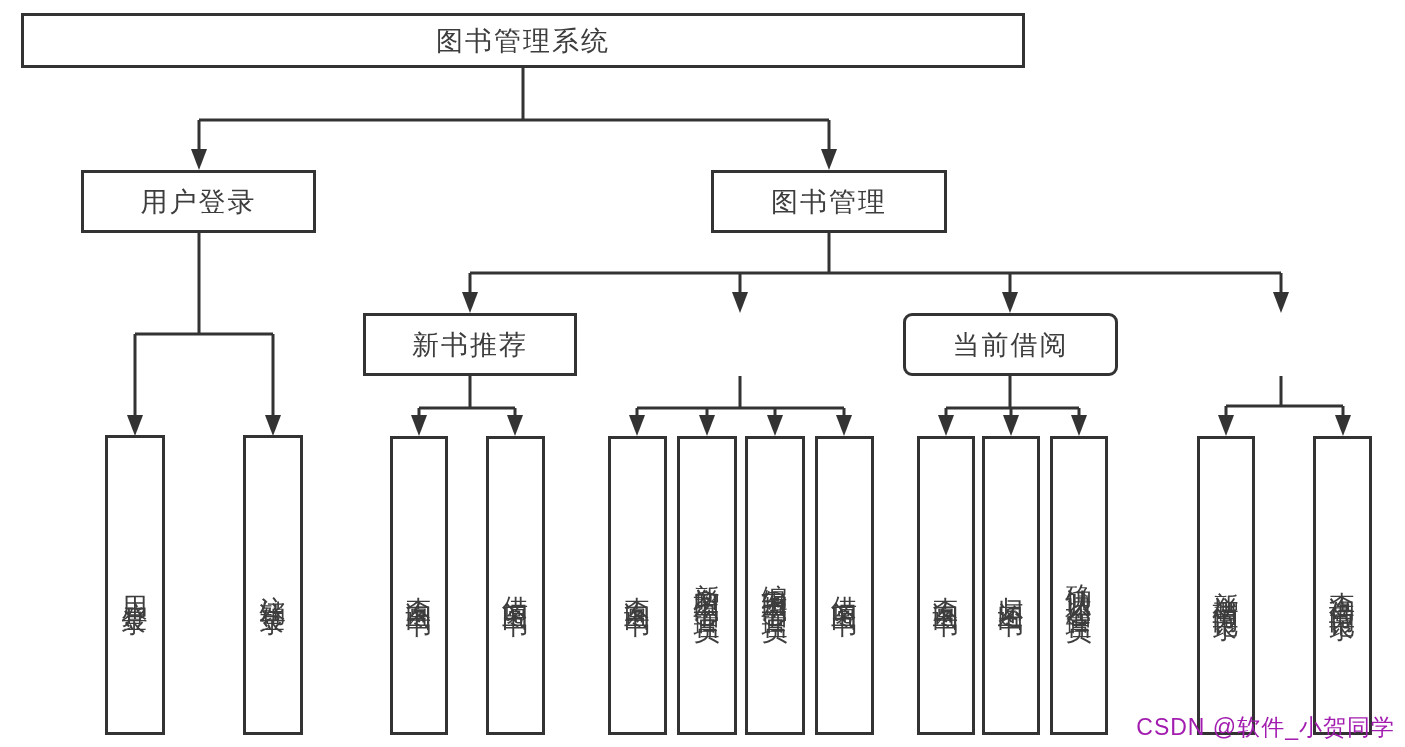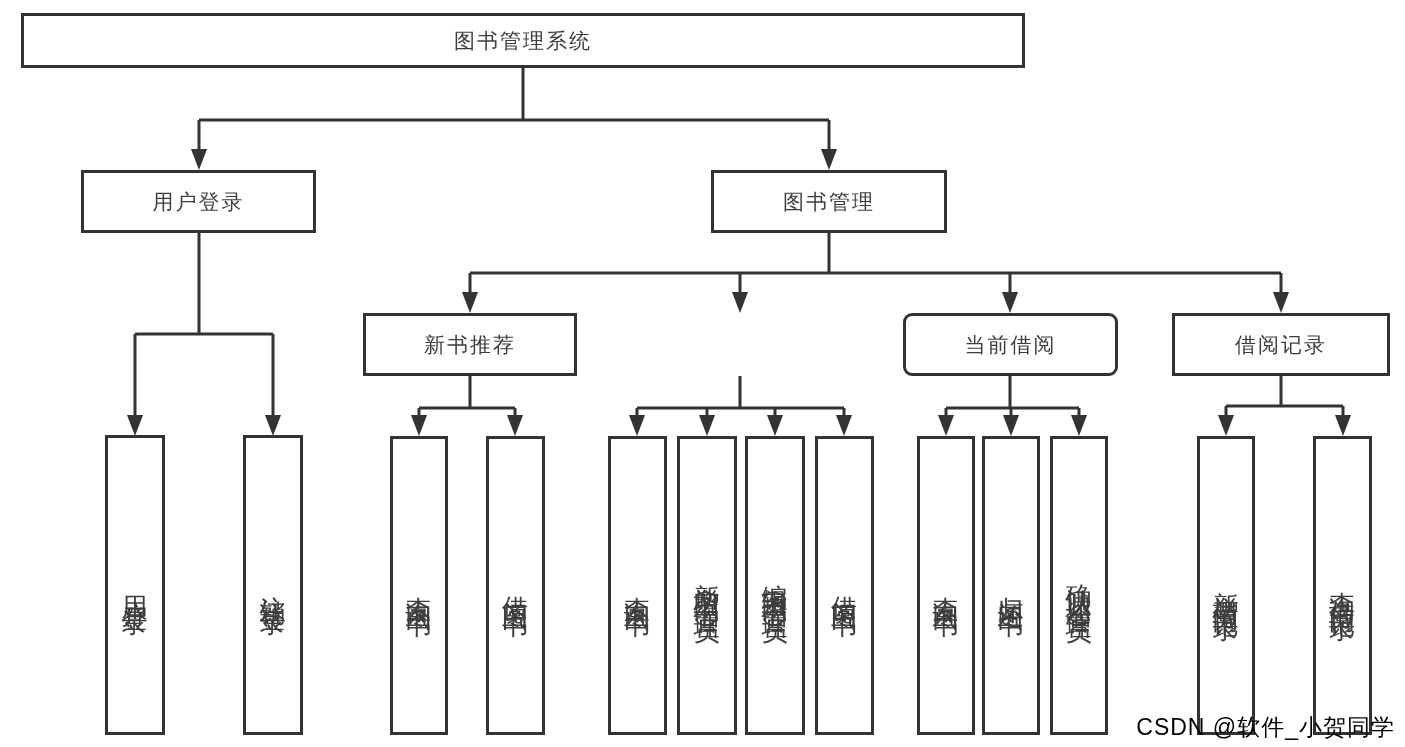--- a/index.html
+++ b/index.html
@@ -14,38 +14,38 @@
     position:absolute;
     background:#ffffff;
     border:3px solid #333333;
     box-sizing:border-box;
     display:flex;
     align-items:center;
     justify-content:center;
     color:#3d3d3d;
   }
   .box-h{
-    font-size:21px;
+    font-size:27px;
     letter-spacing:2px;
     white-space:nowrap;
   }
   .box-v{
     writing-mode:vertical-rl;
     text-orientation:mixed;
     font-size:26px;
     letter-spacing:5px;
     line-height:1;
   }
   svg.wires{position:absolute;left:0;top:0;}
   .watermark{
     position:absolute;
     right:10px;
     bottom:4px;
     font-size:23px;
-    color:#000000;
+    color:#a21caf;
     letter-spacing:1px;
     white-space:nowrap;
   }
 </style>
 </head>
 <body>
 
 <div class="stage">
 
   <svg class="wires" width="1405" height="747" viewBox="0 0 1405 747">
@@ -81,21 +81,20 @@
     </g>
   </svg>
 
   <div class="box box-h" style="left:21px;top:13px;width:1004px;height:55px;">图书管理系统</div>
 
   <div class="box box-h" style="left:81px;top:170px;width:235px;height:63px;">用户登录</div>
   <div class="box box-h" style="left:711px;top:170px;width:236px;height:63px;">图书管理</div>
 
   <div class="box box-h" style="left:363px;top:313px;width:214px;height:63px;">新书推荐</div>
   <div class="box box-h" style="left:903px;top:313px;width:215px;height:63px;border-radius:9px;">当前借阅</div>
-  <div class="box box-h" style="left:1172px;top:313px;width:218px;height:63px;">借阅记录</div>
 
   <div class="box box-v" style="left:105px;top:435px;width:60px;height:300px;">用户登录</div>
   <div class="box box-v" style="left:243px;top:435px;width:60px;height:300px;">注销登录</div>
 
   <div class="box box-v" style="left:390px;top:436px;width:58px;height:299px;">查询图书</div>
   <div class="box box-v" style="left:486px;top:436px;width:59px;height:299px;">借阅图书</div>
 
   <div class="box box-v" style="left:608px;top:436px;width:59px;height:299px;">查询图书</div>
   <div class="box box-v" style="left:677px;top:436px;width:60px;height:299px;">新增图书（管理员）</div>
   <div class="box box-v" style="left:745px;top:436px;width:60px;height:299px;">编辑图书（管理员）</div>

